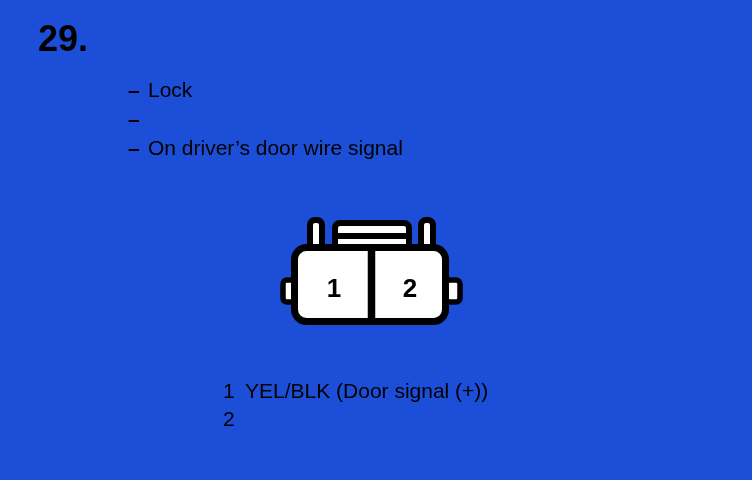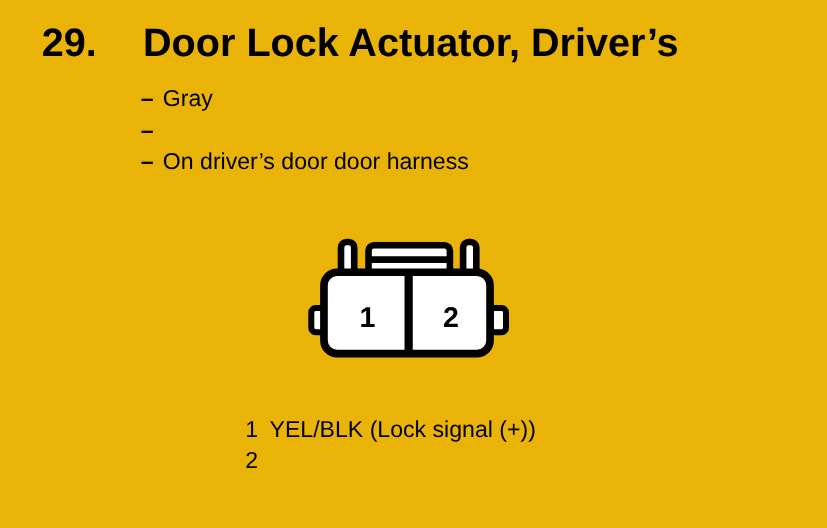--- a/index.html
+++ b/index.html
@@ -4,21 +4,21 @@
 <style>
   html, body {
     margin: 0;
     padding: 0;
     background: #ffffff;
   }
   .page {
     position: relative;
     width: 752px;
     height: 480px;
-    background: #eab308;
+    background: #1d4ed8;
     color: #000000;
     font-family: "Liberation Sans", sans-serif;
     overflow: hidden;
   }
 
   
   .heading {
     position: absolute;
     left: 38px;
     top: 17px;
@@ -86,34 +86,33 @@
     width: 22px;
   }
 </style>
 </head>
 <body>
 
 <div class="page">
 
   <div class="heading">
     <span class="item-no">29.</span>
-    <span class="title">Door Lock Actuator, Driver’s</span>
   </div>
 
   <div class="details">
     <div class="detail-row">
       <span class="detail-dash">–</span>
-      <span>Gray</span>
+      <span>Lock</span>
     </div>
     <div class="detail-row">
       <span class="detail-dash">–</span>
     </div>
     <div class="detail-row">
       <span class="detail-dash">–</span>
-      <span>On driver’s door door harness</span>
+      <span>On driver’s door wire signal</span>
     </div>
   </div>
 
   <svg class="connector-figure" viewBox="278 210 190 122" xmlns="http://www.w3.org/2000/svg">
 
     <rect x="310" y="220" width="12" height="34" rx="5" fill="#ffffff" stroke="#000000" stroke-width="6"></rect>
     <rect x="421" y="220" width="12" height="34" rx="5" fill="#ffffff" stroke="#000000" stroke-width="6"></rect>
 
     <rect x="335" y="223" width="74" height="34" rx="5" fill="#ffffff" stroke="#000000" stroke-width="6"></rect>
     <line x1="335" y1="236" x2="409" y2="236" stroke="#000000" stroke-width="6"></line>
@@ -125,20 +124,20 @@
 
     <line x1="371.5" y1="246" x2="371.5" y2="322.5" stroke="#000000" stroke-width="7.5"></line>
 
     <text x="334" y="297" text-anchor="middle">1</text>
     <text x="410" y="297" text-anchor="middle">2</text>
   </svg>
 
   <div class="legend">
     <div class="legend-row">
       <span class="legend-pin">1</span>
-      <span class="legend-desc">YEL/BLK (Lock signal (+))</span>
+      <span class="legend-desc">YEL/BLK (Door signal (+))</span>
     </div>
     <div class="legend-row">
       <span class="legend-pin">2</span>
     </div>
   </div>
 
 </div>
 
 </body></html>

